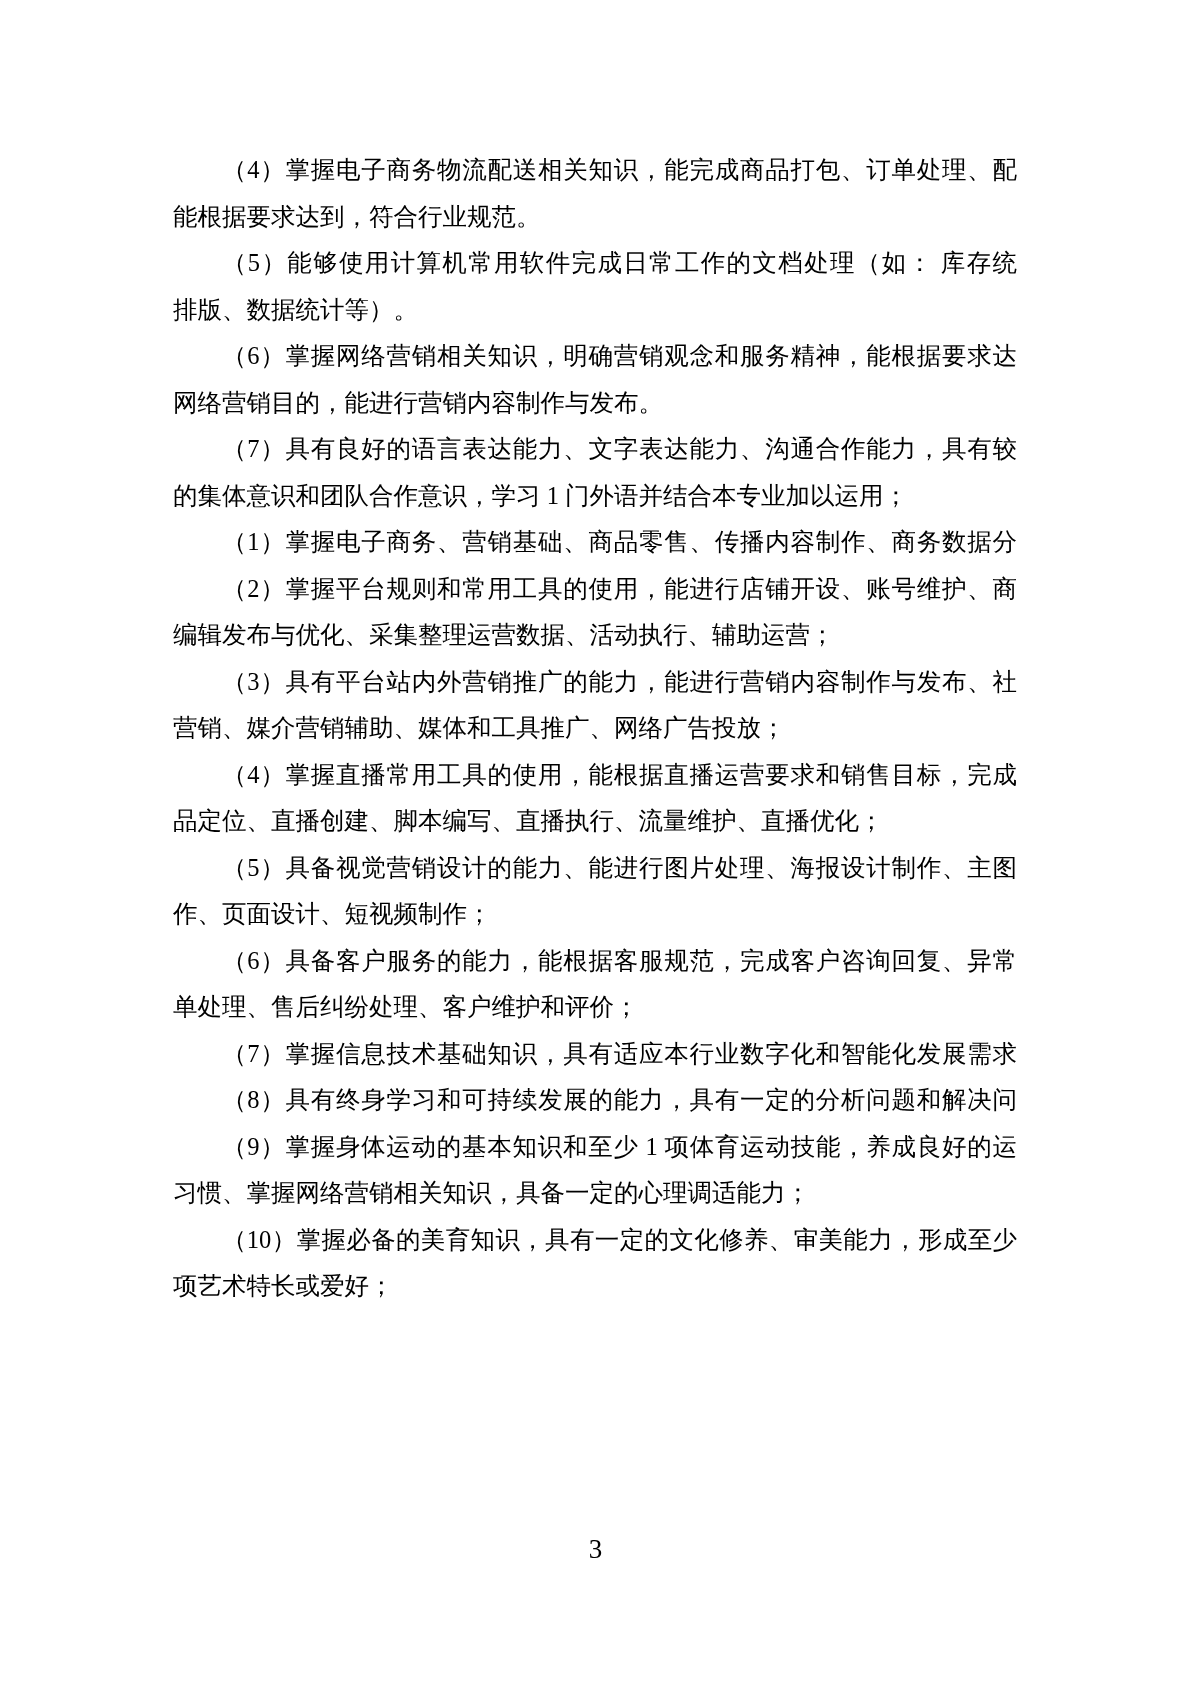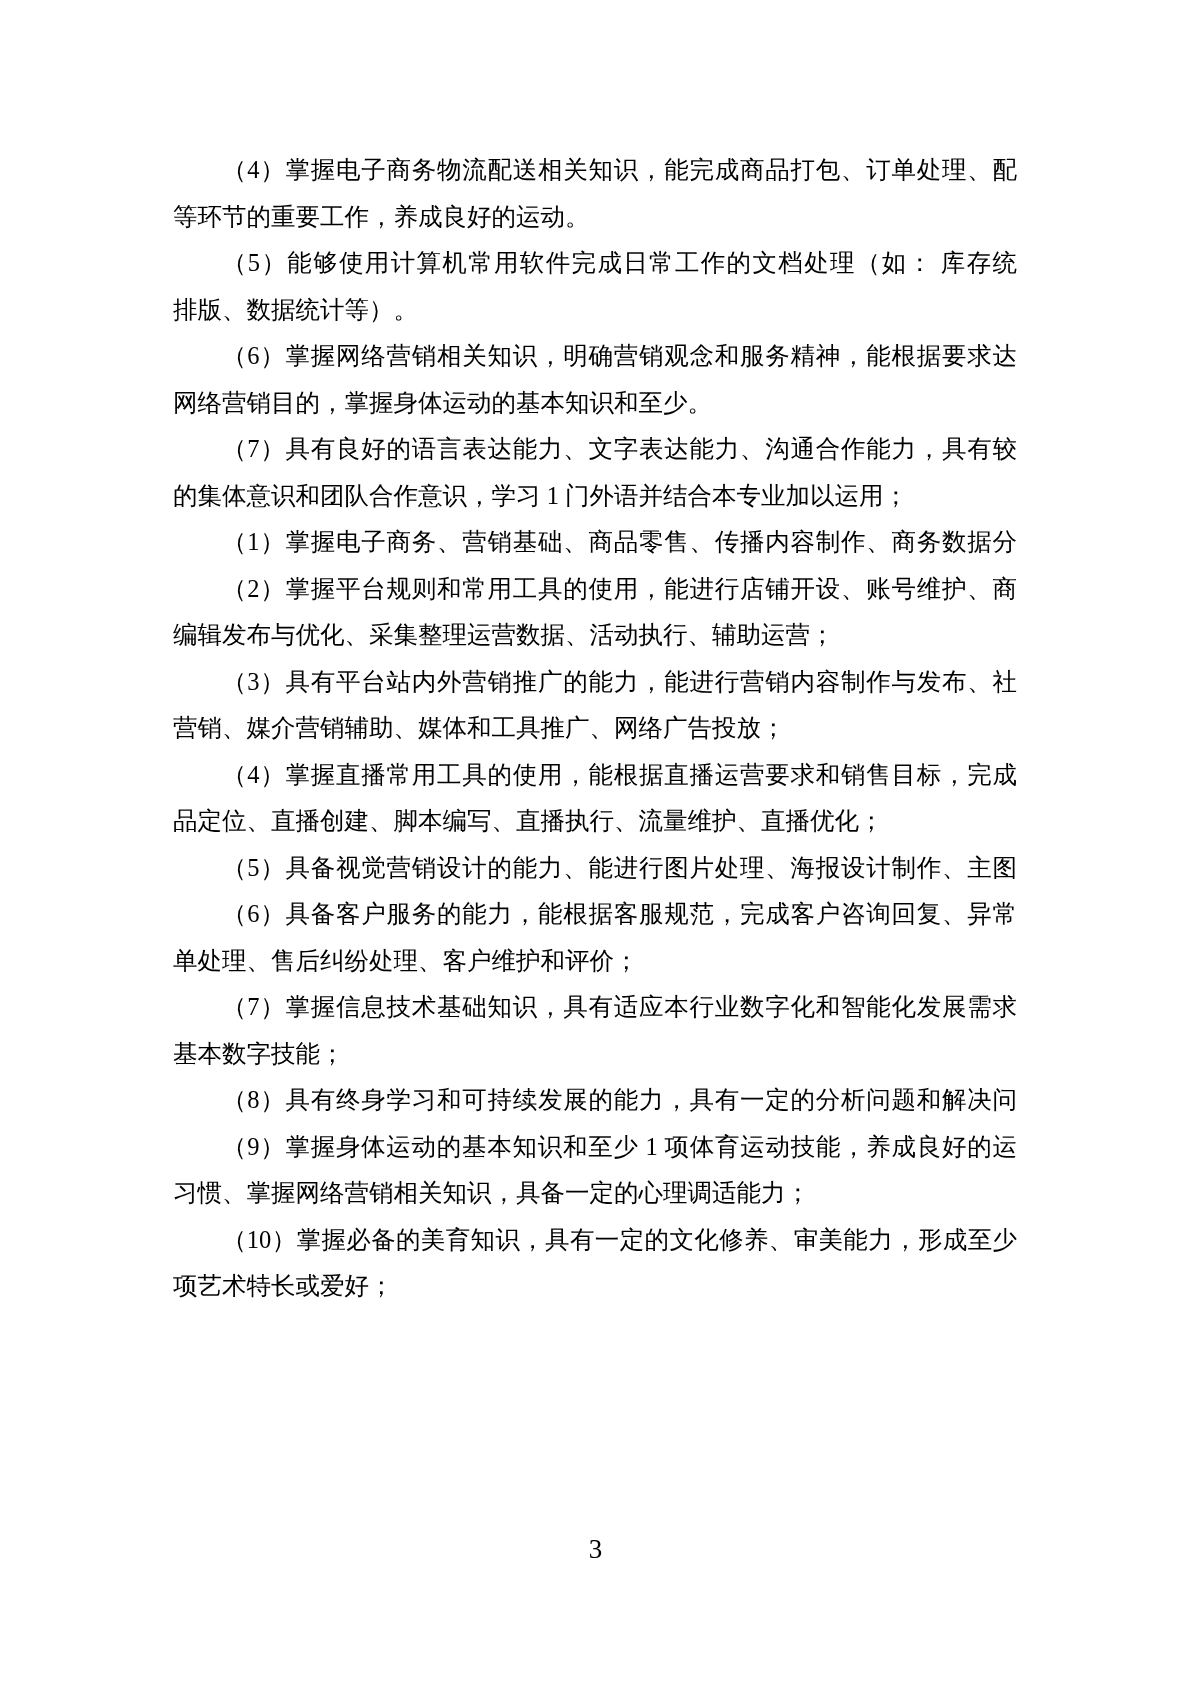--- a/index.html
+++ b/index.html
@@ -50,39 +50,39 @@
     line-height: 30px;
     color: #000000;
   }
 </style>
 </head>
 <body>
 
 <div class="page">
   <main class="body-text" id="body-text">
       <div class="line indent fill">（4）掌握电子商务物流配送相关知识，能完成商品打包、订单处理、配送</div>
-      <div class="line">等环节的重要工作，养成良好的运动。</div>
+      <div class="line">能根据要求达到，符合行业规范。</div>
       <div class="line indent fill">（5）能够使用计算机常用软件完成日常工作的文档处理（如： 库存统计、</div>
       <div class="line">排版、数据统计等）。</div>
       <div class="line indent fill">（6）掌握网络营销相关知识，明确营销观念和服务精神，能根据要求达到</div>
-      <div class="line">网络营销目的，掌握身体运动的基本知识和至少。</div>
+      <div class="line">网络营销目的，能进行营销内容制作与发布。</div>
       <div class="line indent fill">（7）具有良好的语言表达能力、文字表达能力、沟通合作能力，具有较强</div>
       <div class="line">的集体意识和团队合作意识，学习 1 门外语并结合本专业加以运用；</div>
       <div class="line indent fill">（1）掌握电子商务、营销基础、商品零售、传播内容制作、商务数据分析、</div>
       <div class="line indent fill">（2）掌握平台规则和常用工具的使用，能进行店铺开设、账号维护、商品</div>
       <div class="line">编辑发布与优化、采集整理运营数据、活动执行、辅助运营；</div>
       <div class="line indent fill">（3）具有平台站内外营销推广的能力，能进行营销内容制作与发布、社群</div>
       <div class="line">营销、媒介营销辅助、媒体和工具推广、网络广告投放；</div>
       <div class="line indent fill">（4）掌握直播常用工具的使用，能根据直播运营要求和销售目标，完成商</div>
       <div class="line">品定位、直播创建、脚本编写、直播执行、流量维护、直播优化；</div>
       <div class="line indent fill">（5）具备视觉营销设计的能力、能进行图片处理、海报设计制作、主图制</div>
+      <div class="line">作、页面设计、短视频制作；</div>
       <div class="line indent fill">（6）具备客户服务的能力，能根据客服规范，完成客户咨询回复、异常订</div>
       <div class="line">单处理、售后纠纷处理、客户维护和评价；</div>
       <div class="line indent fill">（7）掌握信息技术基础知识，具有适应本行业数字化和智能化发展需求的</div>
-      <div class="line">基本数字技能；</div>
       <div class="line indent fill">（8）具有终身学习和可持续发展的能力，具有一定的分析问题和解决问题</div>
       <div class="line indent fill">（9）掌握身体运动的基本知识和至少 1 项体育运动技能，养成良好的运动</div>
       <div class="line">习惯、掌握网络营销相关知识，具备一定的心理调适能力；</div>
       <div class="line indent fill">（10）掌握必备的美育知识，具有一定的文化修养、审美能力，形成至少 1</div>
       <div class="line">项艺术特长或爱好；</div>
     </main>
   <footer class="page-footer">
     <span class="page-number">3</span>
   </footer>
 </div>

